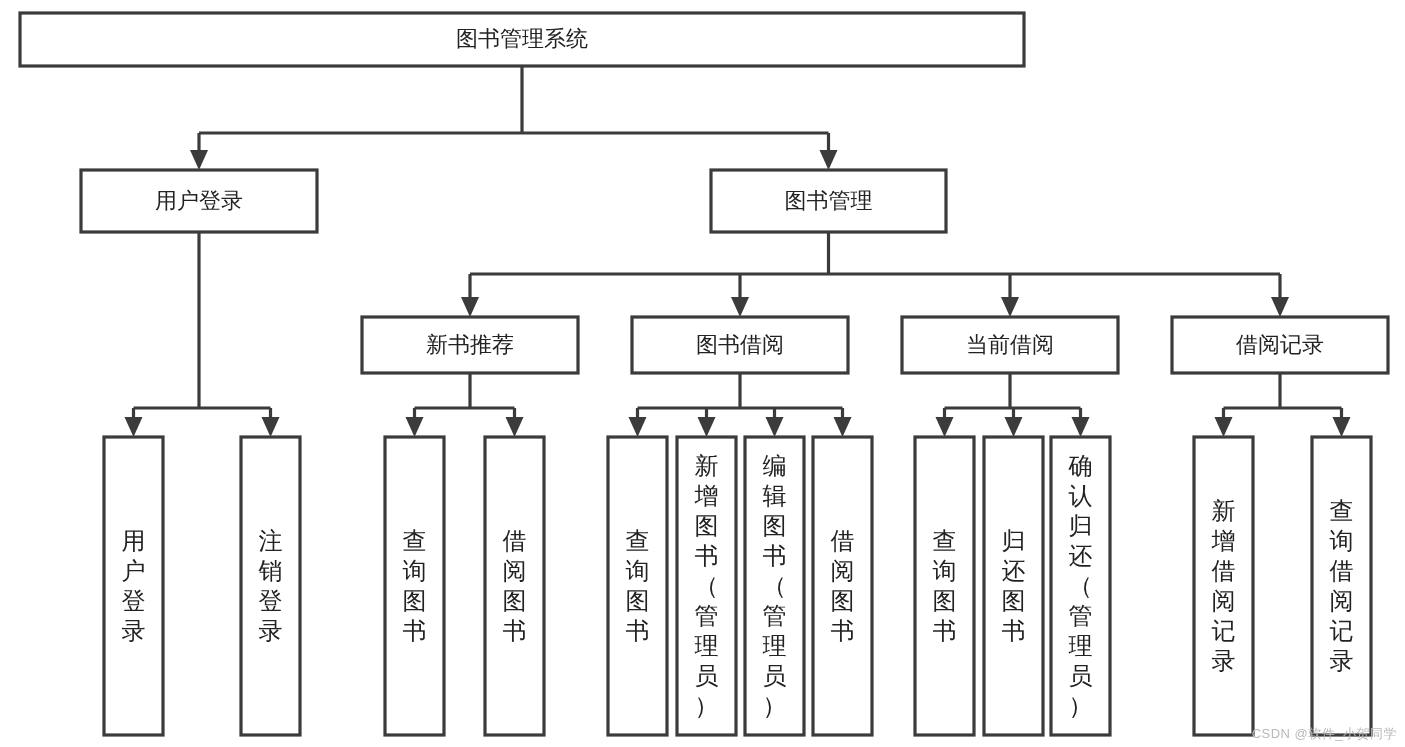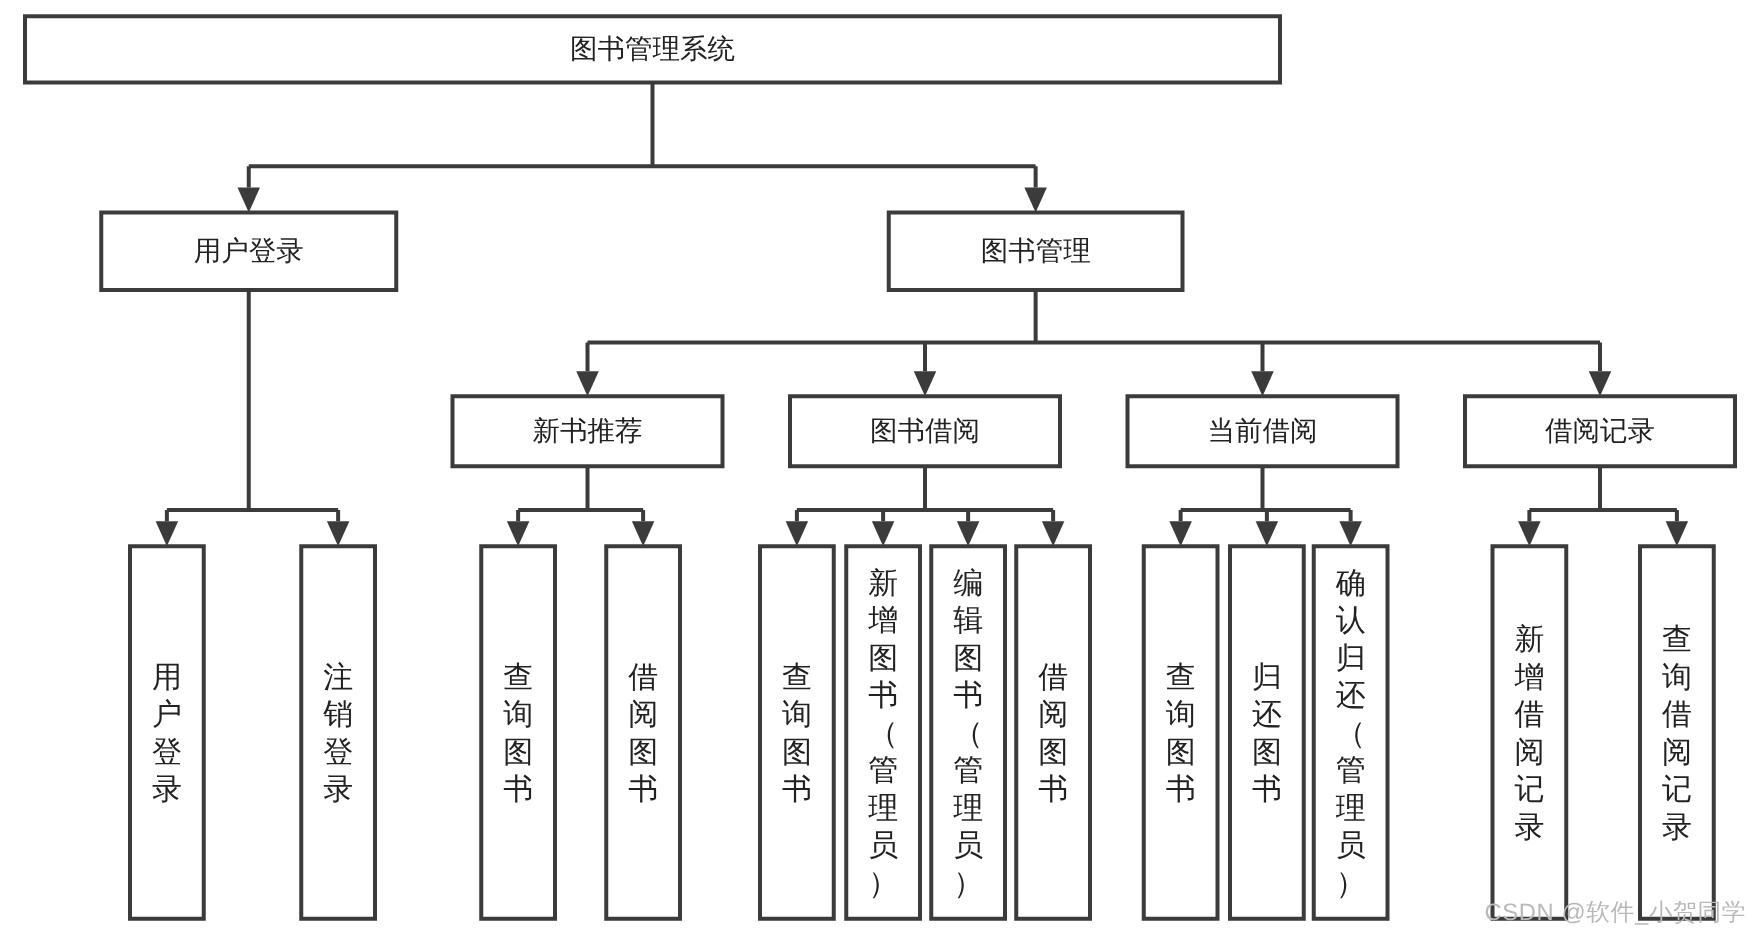--- a/index.html
+++ b/index.html
@@ -19,21 +19,21 @@
     text-anchor:middle;dominant-baseline:middle;
   }
   .leaf-label{
     font-family:"Liberation Sans","DejaVu Sans",sans-serif;
     font-size:24px;fill:#222222;
     text-anchor:middle;
   }
   .watermark{
     position:absolute;right:8px;bottom:4px;
     font-family:"Liberation Sans","DejaVu Sans",sans-serif;
-    font-size:19px;color:#b9b9b9;letter-spacing:.5px;
+    font-size:13px;color:#b9b9b9;letter-spacing:.5px;
     white-space:nowrap;pointer-events:none;
   }
 </style>
 </head>
 <body>
 
 <div id="diagram-root">
   <svg id="tree" viewBox="0 0 1405 747">
     <g id="connectors">
         <line x1="522" y1="66" x2="522" y2="133" class="connector"></line>

